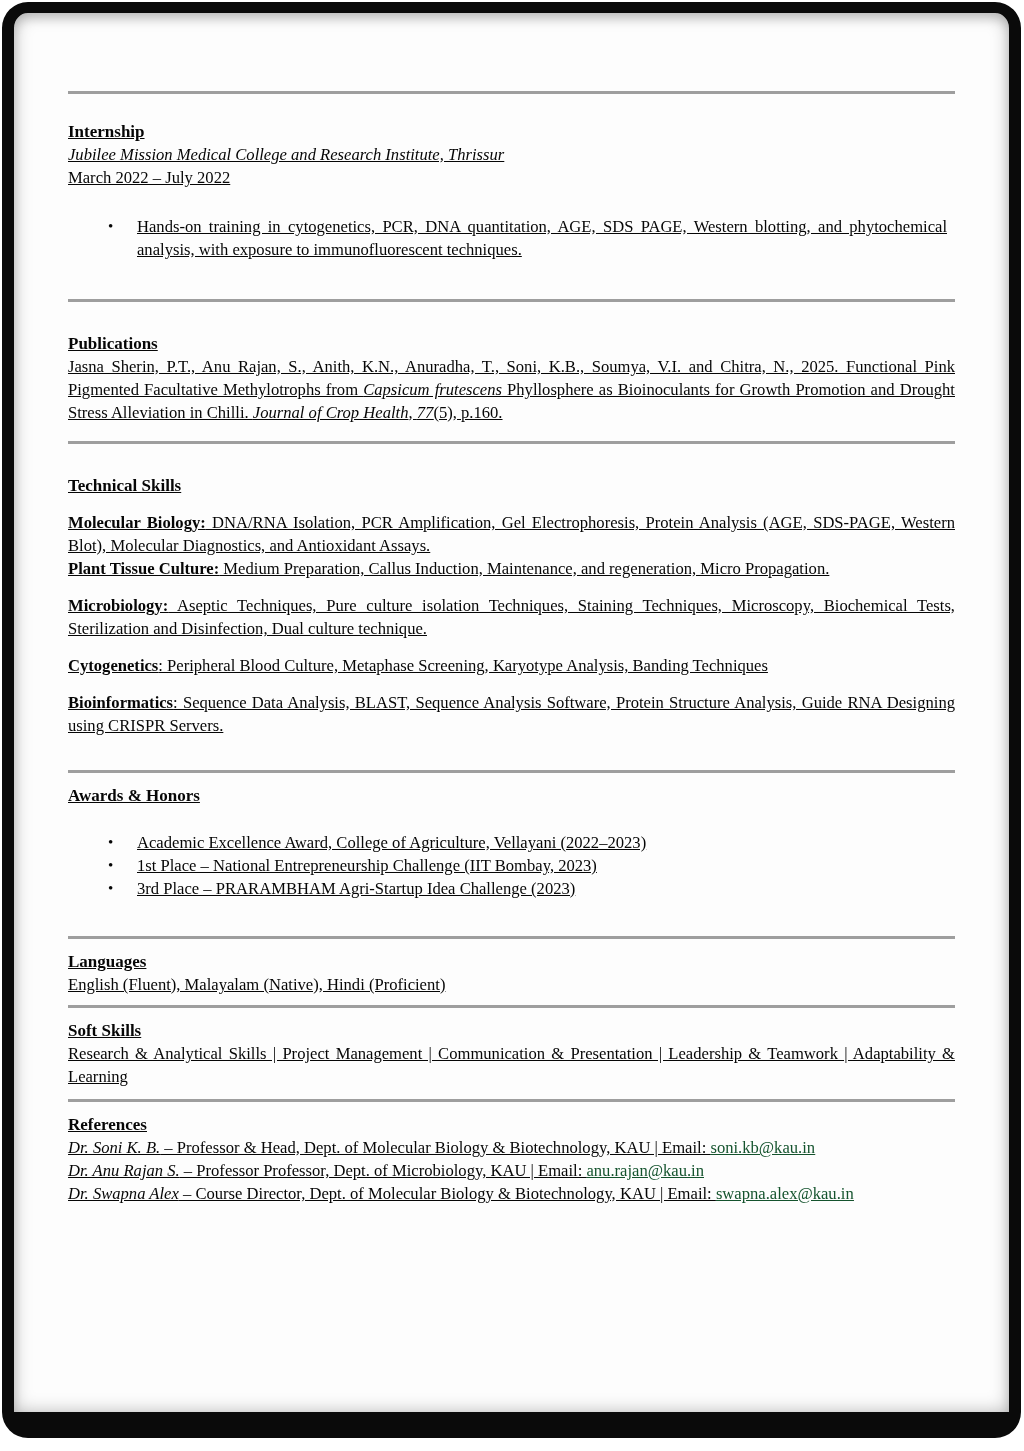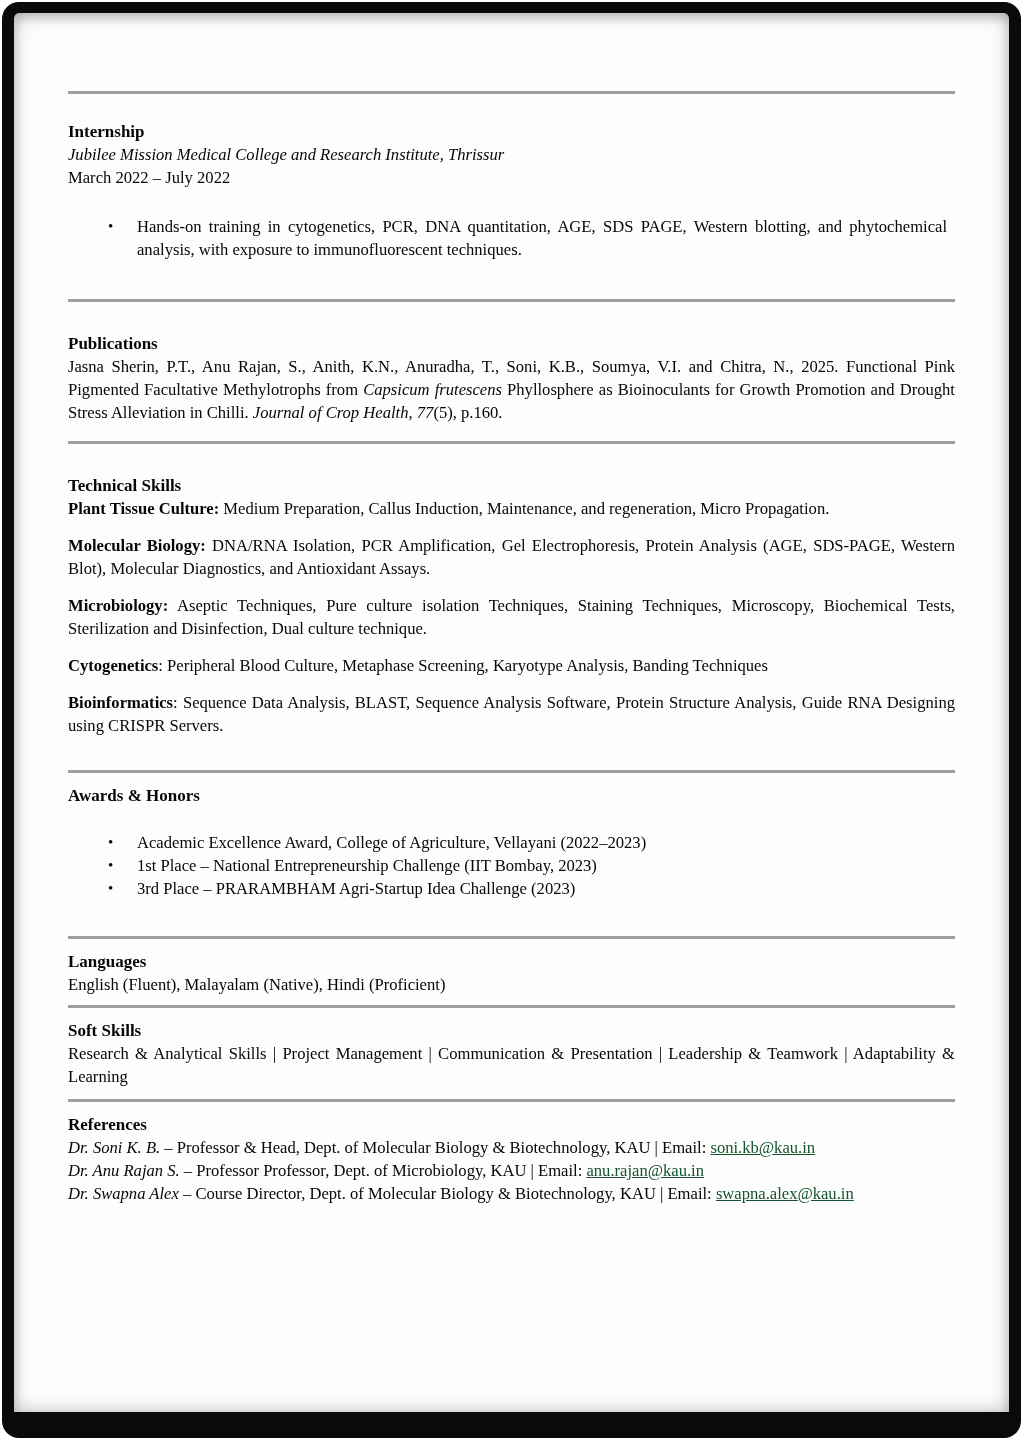--- a/index.html
+++ b/index.html
@@ -10,24 +10,25 @@
     position: relative;
     font-family: "Liberation Serif", "DejaVu Serif", serif;
     color: #060606;
   }
   .frame {
     position: absolute;
     top: 2px; left: 2px;
     width: 1019px; height: 1436px;
     border: solid #0a0a0a;
     border-width: 11px 12px 26px 12px;
-    border-radius: 17px;
+    border-radius: 26px;
     background: #fdfdfd;
     box-shadow: inset 0 0 18px rgba(0,0,0,0.28), inset 0 6px 10px rgba(0,0,0,0.12);
     overflow: hidden;
+    text-decoration: underline;
   }
   .content {
     padding: 0 54px;
     font-size: 16.6px;
     line-height: 23px;
   }
   .rule {
     height: 3px;
     background: #9e9e9e;
     border: none;
@@ -96,22 +97,22 @@
 
     <section>
       <h3 class="mt-heading-md">Publications</h3>
       <p class="justify"><span>Jasna Sherin, P.T., Anu Rajan, S., Anith, K.N., Anuradha, T., Soni, K.B., Soumya, V.I. and Chitra, N., 2025. Functional Pink Pigmented Facultative Methylotrophs from </span><em>Capsicum frutescens</em><span> Phyllosphere as Bioinoculants for Growth Promotion and Drought Stress Alleviation in Chilli. </span><em>Journal of Crop Health</em><span>, </span><em>77</em><span>(5), p.160.</span></p>
     </section>
 
     <hr class="rule rule-3">
 
     <section>
       <h3 class="mt-heading-md">Technical Skills</h3>
+      <p class="skill-line"><b>Molecular Biology:</b><span> DNA/RNA Isolation, PCR Amplification, Gel Electrophoresis, Protein Analysis (AGE, SDS-PAGE, Western Blot), Molecular Diagnostics, and Antioxidant Assays.</span></p>
       <p class="skill-line first"><b>Plant Tissue Culture:</b><span> Medium Preparation, Callus Induction, Maintenance, and regeneration, Micro Propagation.</span></p>
-      <p class="skill-line"><b>Molecular Biology:</b><span> DNA/RNA Isolation, PCR Amplification, Gel Electrophoresis, Protein Analysis (AGE, SDS-PAGE, Western Blot), Molecular Diagnostics, and Antioxidant Assays.</span></p>
       <p class="skill-line"><b>Microbiology:</b><span> Aseptic Techniques, Pure culture isolation Techniques, Staining Techniques, Microscopy, Biochemical Tests, Sterilization and Disinfection, Dual culture technique.</span></p>
       <p class="skill-line"><b>Cytogenetics</b><span>: Peripheral Blood Culture, Metaphase Screening, Karyotype Analysis, Banding Techniques</span></p>
       <p class="skill-line"><b>Bioinformatics</b><span>: Sequence Data Analysis, BLAST, Sequence Analysis Software, Protein Structure Analysis, Guide RNA Designing using CRISPR Servers.</span></p>
     </section>
 
     <hr class="rule rule-4">
 
     <section>
       <h3 class="mt-heading-sm">Awards &amp; Honors</h3>
       <ul class="mt-list-sm">

